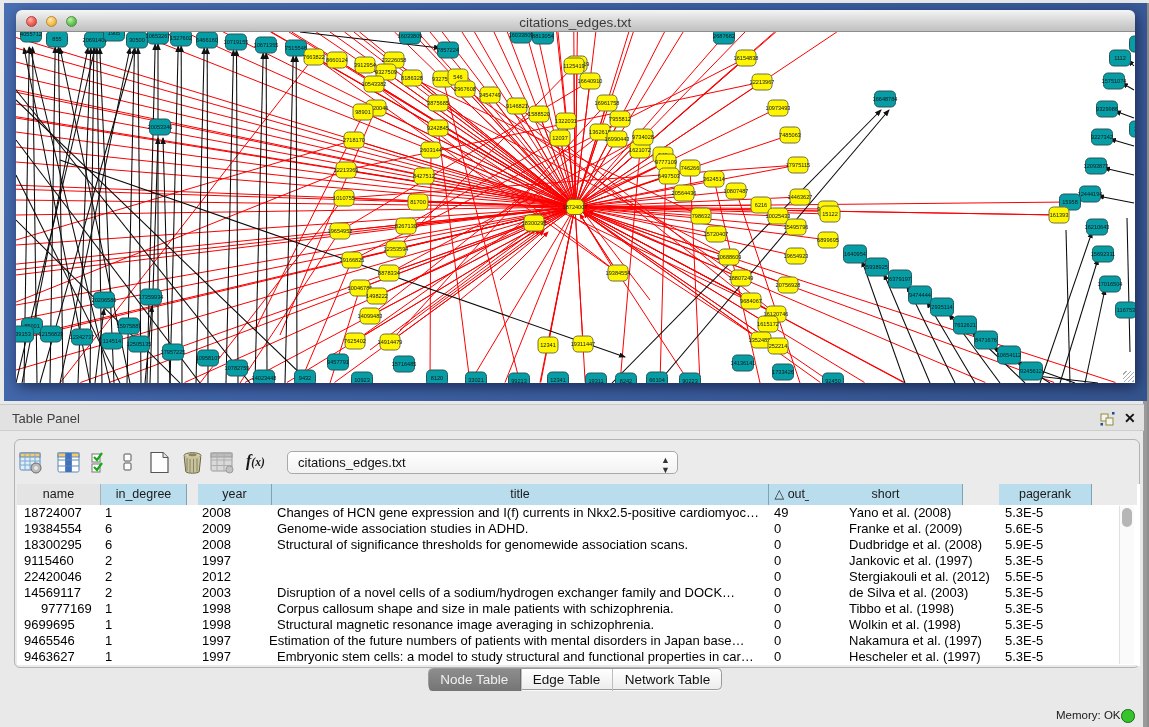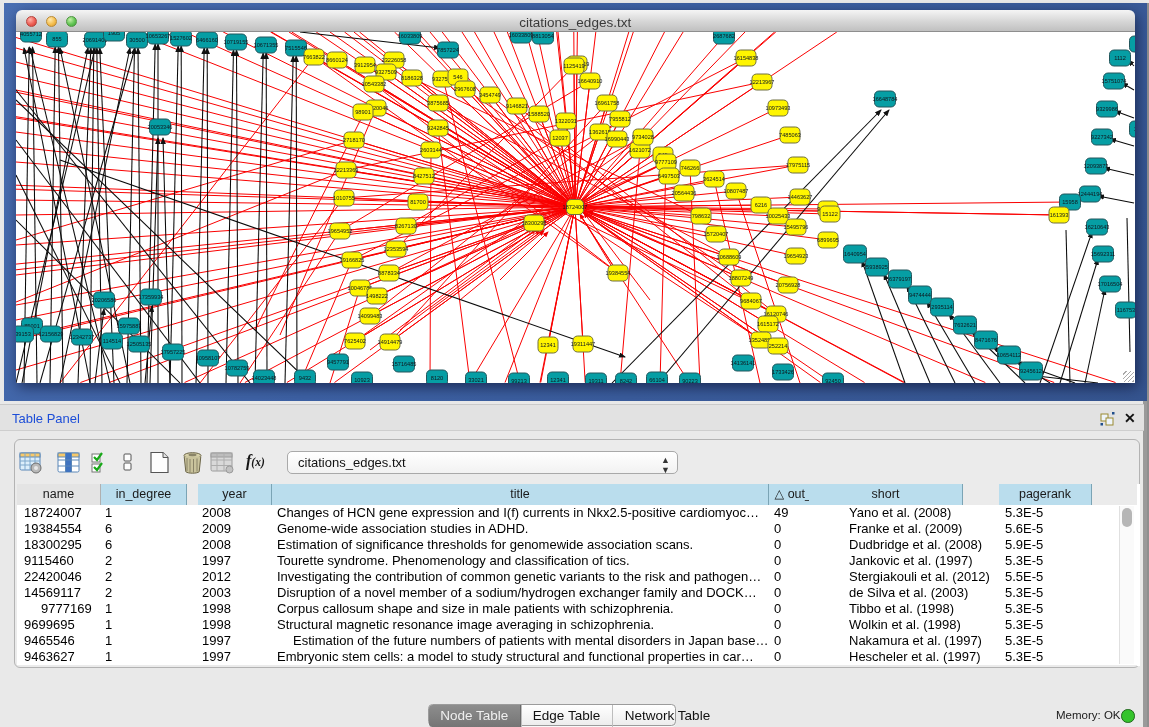--- a/index.html
+++ b/index.html
@@ -14,36 +14,36 @@
 #tly{left:30px;background:radial-gradient(circle at 35% 30%,#ffe9b0,#f5bf4f 55%,#d8972e);border:0.5px solid #ba8a32}
 #tlg{left:50px;background:radial-gradient(circle at 35% 30%,#c4f0a8,#62c554 55%,#3f9e38);border:0.5px solid #4e9440}
 #ttl{left:0;top:4.5px;width:100%;text-align:center;font-size:13.5px;color:#3a3a3a}
 #canvas{left:0;top:22px;width:1118.5px;height:350.5px;background:#fff;overflow:hidden}
 svg .re{stroke:#fa0000;stroke-width:1;fill:none}
 svg .bk{stroke:#0a0a0a;stroke-width:1.05;fill:none}
 svg .nl{font-family:"Liberation Sans",sans-serif;font-size:5.6px;fill:#10181f;text-anchor:middle}
 #grip{right:1px;bottom:1px;width:11px;height:11px;background:
  repeating-linear-gradient(135deg,transparent 0,transparent 2px,#aaa 2px,#aaa 3px)}
 #phead{left:0;top:404px;width:1143.5px;height:26.5px;background:#e2e2e2;border-top:1px solid #cacaca;border-bottom:1px solid #cecece}
-#phead .t{position:absolute;left:12px;top:6px;font-size:13px;color:#1d4ed8}
+#phead .t{position:absolute;left:12px;top:6px;font-size:13px;color:#404040}
 #fico{left:1100px;top:6px;width:15px;height:15px}
 #xico{left:1124px;top:5px;font-size:14px;font-weight:bold;color:#111}
 #cont{left:14px;top:439px;width:1126px;height:229px;background:#ebebeb;border:1px solid #b3b3b3;border-radius:6px}
 #combo{left:287px;top:450.5px;width:391px;height:23.5px;background:linear-gradient(#ffffff,#f2f2f2);border:1px solid #a9a9a9;border-radius:5px;font-size:13px;color:#111;line-height:22px;padding-left:10px}
 #combo .arr{position:absolute;right:7px;top:0;height:100%;font-size:9px;color:#333;line-height:10px;padding-top:3px}
 #thead{left:17px;top:483.5px;width:1120px;height:21.5px;font-size:12.5px;color:#1a1a1a}
 #thead .c{position:absolute;top:0;height:21.5px;background:#badded;border-right:1px solid #7ba4b5;text-align:center;line-height:21px;overflow:hidden}
 #thead .g{background:#e4e4e4;border-right:1px solid #b0b0b0}
 #tbody{left:17px;top:505px;width:1120px;height:160px;background:#fff;font-size:13px;color:#000}
 .row{position:absolute;left:0;width:1120px;height:16px;line-height:16px;white-space:nowrap}
 .cell{position:absolute;top:0;height:16px;overflow:hidden}
 #sbar{left:1119px;top:506px;width:15px;height:158px;background:#fafafa;border-left:1px solid #e0e0e0}
 #sthumb{left:1121.5px;top:508px;width:10px;height:19px;background:#b6b6b6;border-radius:5px}
 #tblright{left:1137px;top:483.5px;width:3px;height:182px;background:#fff}
-#segs{left:428px;top:704px;width:248px;height:22px;border:1px solid #9b9b9b;border-radius:4.5px;background:linear-gradient(#ffffff,#ededed);font-size:13.5px;color:#111;box-shadow:0 1px 0 rgba(255,255,255,.7)}
+#segs{left:428px;top:668px;width:294px;height:22px;border:1px solid #9b9b9b;border-radius:4.5px;background:linear-gradient(#ffffff,#ededed);font-size:13.5px;color:#111;box-shadow:0 1px 0 rgba(255,255,255,.7)}
 #segs .s{position:absolute;top:0;height:22px;text-align:center;line-height:21px}
 #segs .sel{background:linear-gradient(#8d8d8d,#757575);color:#efefef;border-radius:3.5px 0 0 3.5px;border-right:1px solid #6a6a6a}
 #segs .d1{left:91.5px;border-left:1px solid #bdbdbd}
 #segs .d2{left:182.5px;border-left:1px solid #bdbdbd}
 #status{left:1056px;top:708.5px;font-size:11.5px;color:#1a1a1a}
 #gdot{left:1121px;top:709px;width:13.5px;height:13.5px;border-radius:50%;background:#35c42c;border:1.5px solid #20661c}
 </style></head>
 <body>
 <div id="blue" class="abs"></div>
 <div id="rightstrip" class="abs"></div>
@@ -712,48 +712,46 @@
       <span class="cell" style="left:185px;width:70px">2009</span>
       <span class="cell" style="left:260px;width:493px">Genome-wide association studies in ADHD.</span>
       <span class="cell" style="left:757px;width:71px">0</span>
       <span class="cell" style="left:832px;width:150px">Franke et al. (2009)</span>
       <span class="cell" style="left:988px;width:90px">5.6E-5</span>
     </div>
 <div class="row" style="top:32px">
       <span class="cell" style="left:7px;width:77px">18300295</span>
       <span class="cell" style="left:88px;width:93px">6</span>
       <span class="cell" style="left:185px;width:70px">2008</span>
-      <span class="cell" style="left:260px;width:493px">Estimation of significance thresholds for genomewide association scans.</span>
+      <span class="cell" style="left:260px;width:493px">Structural of significance thresholds for genomewide association scans.</span>
       <span class="cell" style="left:757px;width:71px">0</span>
       <span class="cell" style="left:832px;width:150px">Dudbridge et al. (2008)</span>
       <span class="cell" style="left:988px;width:90px">5.9E-5</span>
     </div>
 <div class="row" style="top:48px">
       <span class="cell" style="left:7px;width:77px">9115460</span>
       <span class="cell" style="left:88px;width:93px">2</span>
       <span class="cell" style="left:185px;width:70px">1997</span>
-      <span class="cell" style="left:260px;width:493px">Tourette syndrome. Phenomenology and classification of tics.</span>
       <span class="cell" style="left:757px;width:71px">0</span>
       <span class="cell" style="left:832px;width:150px">Jankovic et al. (1997)</span>
       <span class="cell" style="left:988px;width:90px">5.3E-5</span>
     </div>
 <div class="row" style="top:64px">
       <span class="cell" style="left:7px;width:77px">22420046</span>
       <span class="cell" style="left:88px;width:93px">2</span>
       <span class="cell" style="left:185px;width:70px">2012</span>
-      <span class="cell" style="left:260px;width:493px">Investigating the contribution of common genetic variants to the risk and pathogen…</span>
       <span class="cell" style="left:757px;width:71px">0</span>
       <span class="cell" style="left:832px;width:150px">Stergiakouli et al. (2012)</span>
       <span class="cell" style="left:988px;width:90px">5.5E-5</span>
     </div>
 <div class="row" style="top:80px">
       <span class="cell" style="left:7px;width:77px">14569117</span>
       <span class="cell" style="left:88px;width:93px">2</span>
       <span class="cell" style="left:185px;width:70px">2003</span>
-      <span class="cell" style="left:260px;width:493px">Disruption of a novel member of a sodium/hydrogen exchanger family and DOCK…</span>
+      <span class="cell" style="left:260px;width:493px">Disruption of a novel cells of a sodium/hydrogen exchanger family and DOCK…</span>
       <span class="cell" style="left:757px;width:71px">0</span>
       <span class="cell" style="left:832px;width:150px">de Silva et al. (2003)</span>
       <span class="cell" style="left:988px;width:90px">5.3E-5</span>
     </div>
 <div class="row" style="top:96px">
       <span class="cell" style="left:24px;width:77px">9777169</span>
       <span class="cell" style="left:88px;width:93px">1</span>
       <span class="cell" style="left:185px;width:70px">1998</span>
       <span class="cell" style="left:260px;width:493px">Corpus callosum shape and size in male patients with schizophrenia.</span>
       <span class="cell" style="left:757px;width:71px">0</span>
@@ -766,21 +764,21 @@
       <span class="cell" style="left:185px;width:70px">1998</span>
       <span class="cell" style="left:260px;width:493px">Structural magnetic resonance image averaging in schizophrenia.</span>
       <span class="cell" style="left:757px;width:71px">0</span>
       <span class="cell" style="left:832px;width:150px">Wolkin et al. (1998)</span>
       <span class="cell" style="left:988px;width:90px">5.3E-5</span>
     </div>
 <div class="row" style="top:128px">
       <span class="cell" style="left:7px;width:77px">9465546</span>
       <span class="cell" style="left:88px;width:93px">1</span>
       <span class="cell" style="left:185px;width:70px">1997</span>
-      <span class="cell" style="left:276px;width:493px">Estimation of the future numbers of patients with mental disorders in Japan base…</span>
+      <span class="cell" style="left:252px;width:493px">Estimation of the future numbers of patients with mental disorders in Japan base…</span>
       <span class="cell" style="left:757px;width:71px">0</span>
       <span class="cell" style="left:832px;width:150px">Nakamura et al. (1997)</span>
       <span class="cell" style="left:988px;width:90px">5.3E-5</span>
     </div>
 <div class="row" style="top:144px">
       <span class="cell" style="left:7px;width:77px">9463627</span>
       <span class="cell" style="left:88px;width:93px">1</span>
       <span class="cell" style="left:185px;width:70px">1997</span>
       <span class="cell" style="left:260px;width:493px">Embryonic stem cells: a model to study structural and functional properties in car…</span>
       <span class="cell" style="left:757px;width:71px">0</span>

